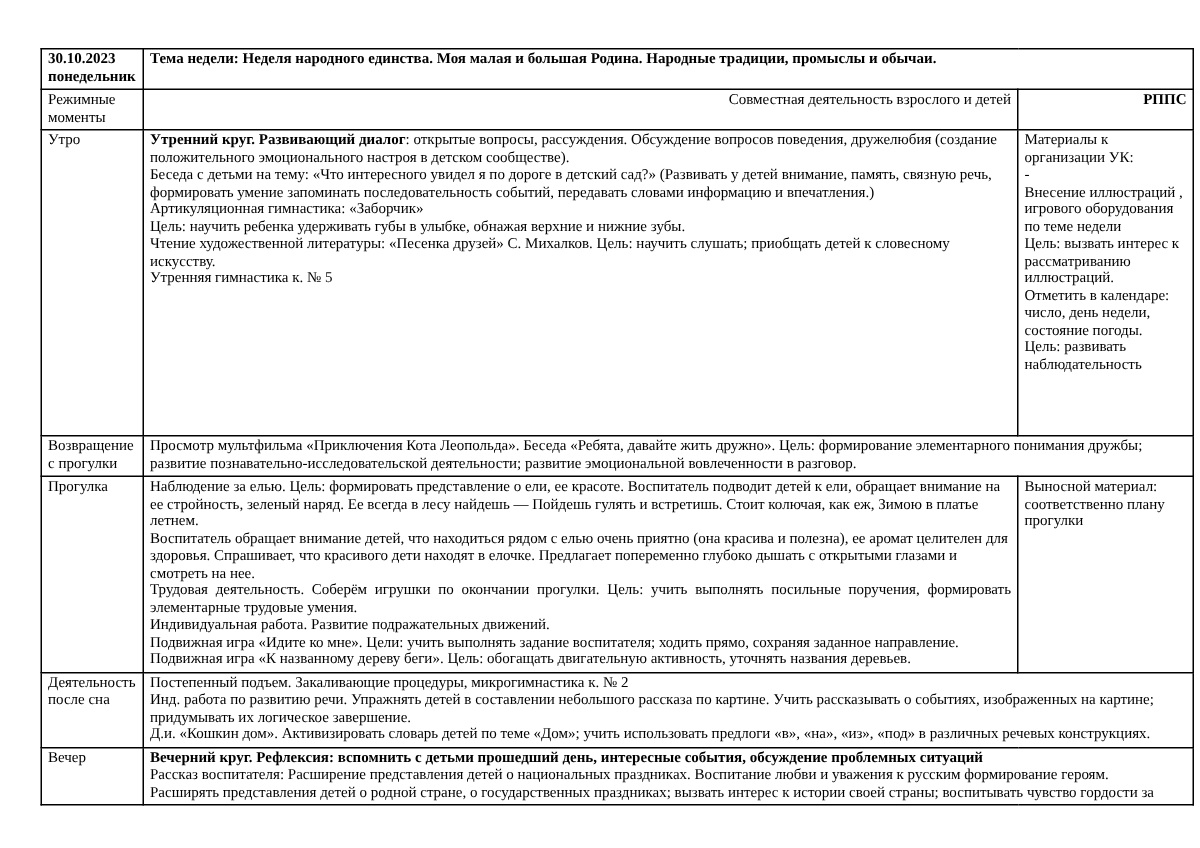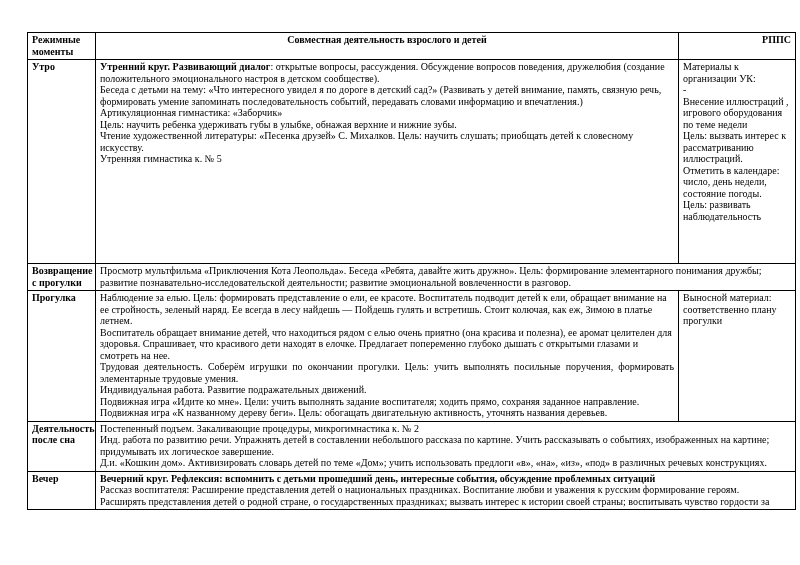--- a/index.html
+++ b/index.html
@@ -27,41 +27,48 @@
     border-collapse: collapse;
     table-layout: fixed;
   }
   table.plan td {
     border: 1px solid #000000;
     vertical-align: top;
     padding: 1px 4px 2px 4px;
     line-height: 1.15;
     overflow: hidden;
   }
-  .moment-cell { font-weight: bold; }
-  .joint-header-cell { text-align: center; font-weight: bold; }
+  .moment-cell { font-weight: normal; }
+  .joint-header-cell { text-align: right; font-weight: normal; }
   .rpps-header-cell { text-align: right; font-weight: bold; }
   .theme-cell { font-weight: bold; }
   .date-cell { font-weight: bold; }
   td p { margin: 0; padding: 0; }
   td p.justify { text-align: justify; }
   tr[data-row-id="od"] td { height: 38px; }
   tr[data-row-id="utro"] td.rpps-cell { height: 200px; }
 </style>
 </head>
 <body>
 
 <div class="sheet">
   <table class="plan">
     <colgroup>
       <col style="width:68px">
       <col style="width:583px">
       <col style="width:117px">
     </colgroup>
     <tbody>
+      <tr data-row-id="header-date">
+        <td class="date-cell">
+          <div>30.10.2023</div>
+          <div>понедельник</div>
+        </td>
+        <td colspan="2" class="theme-cell">Тема недели: Неделя народного единства. Моя малая и большая Родина. Народные традиции, промыслы и обычаи.</td>
+      </tr>
       <tr data-row-id="header-columns">
         <td class="moment-cell">Режимные моменты</td>
         <td class="joint-header-cell">Совместная деятельность взрослого и детей</td>
         <td class="rpps-header-cell">РППС</td>
       </tr>
     </tbody>
     <tbody>
         <tr data-row-id="utro">
           <td class="moment-cell">Утро</td>
           <td class="activities-cell">

